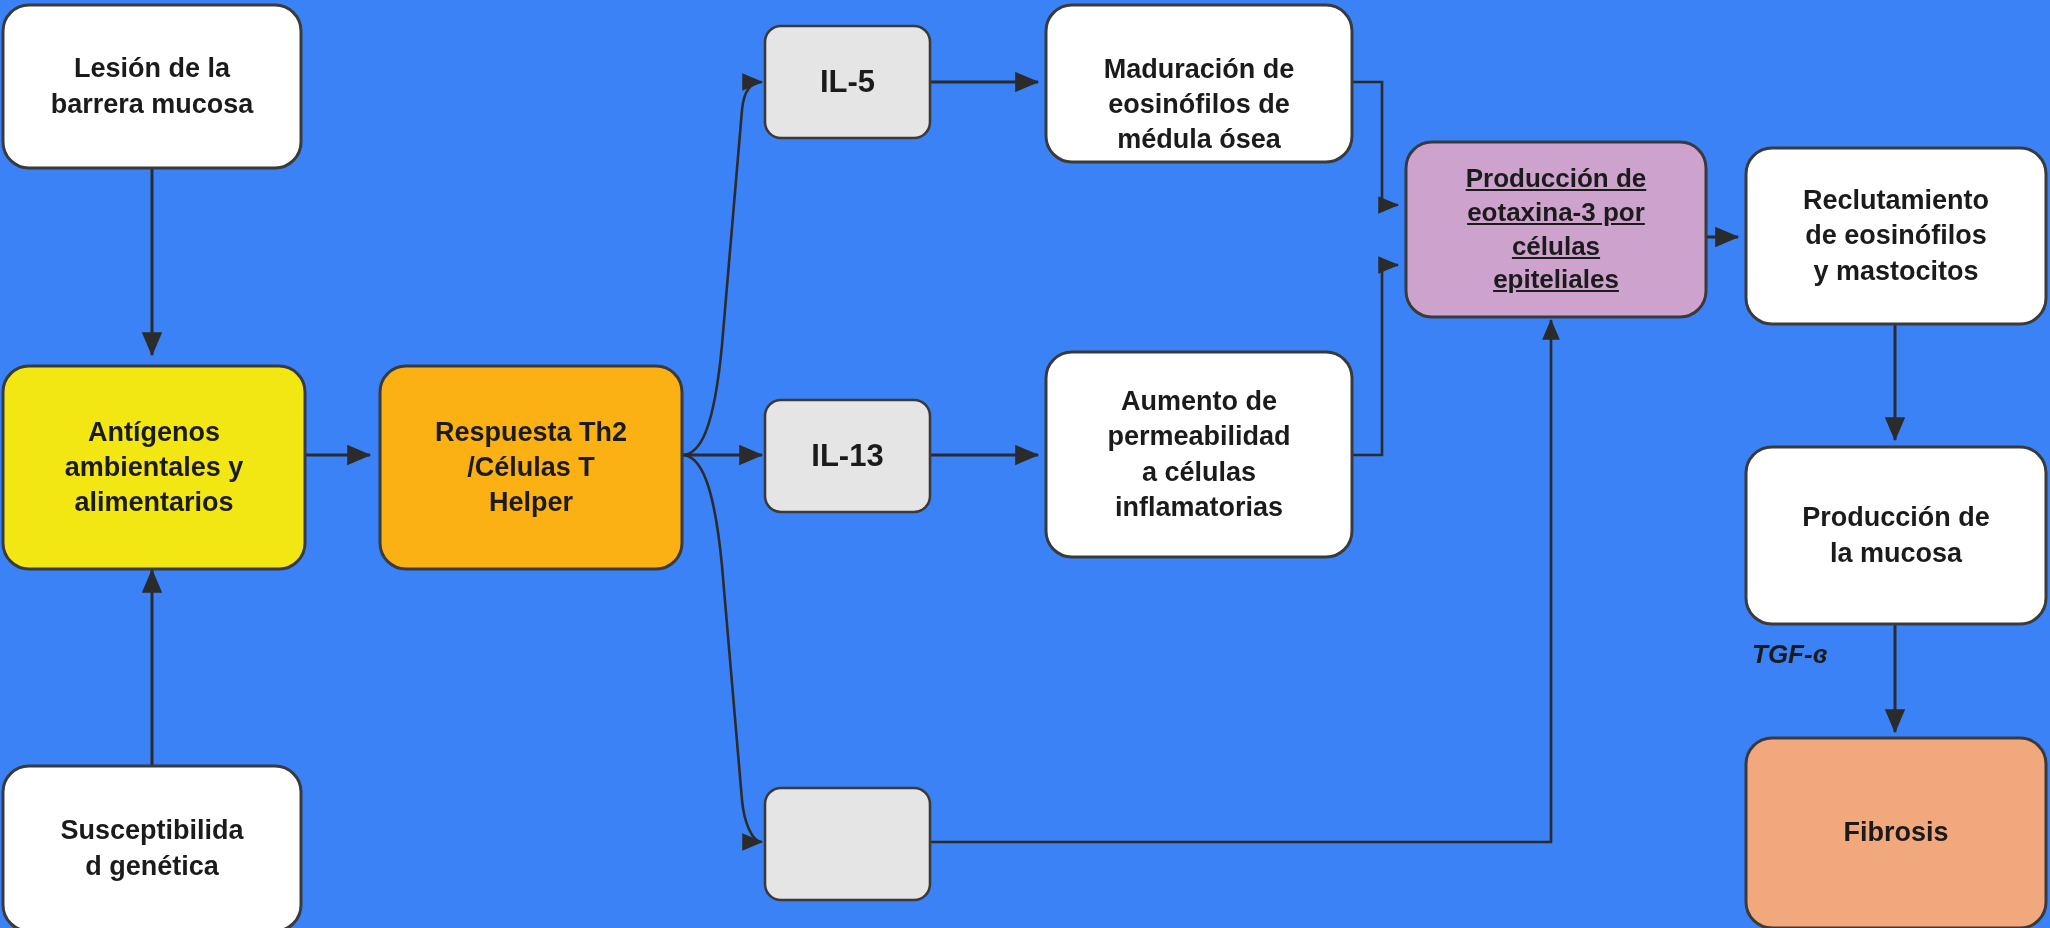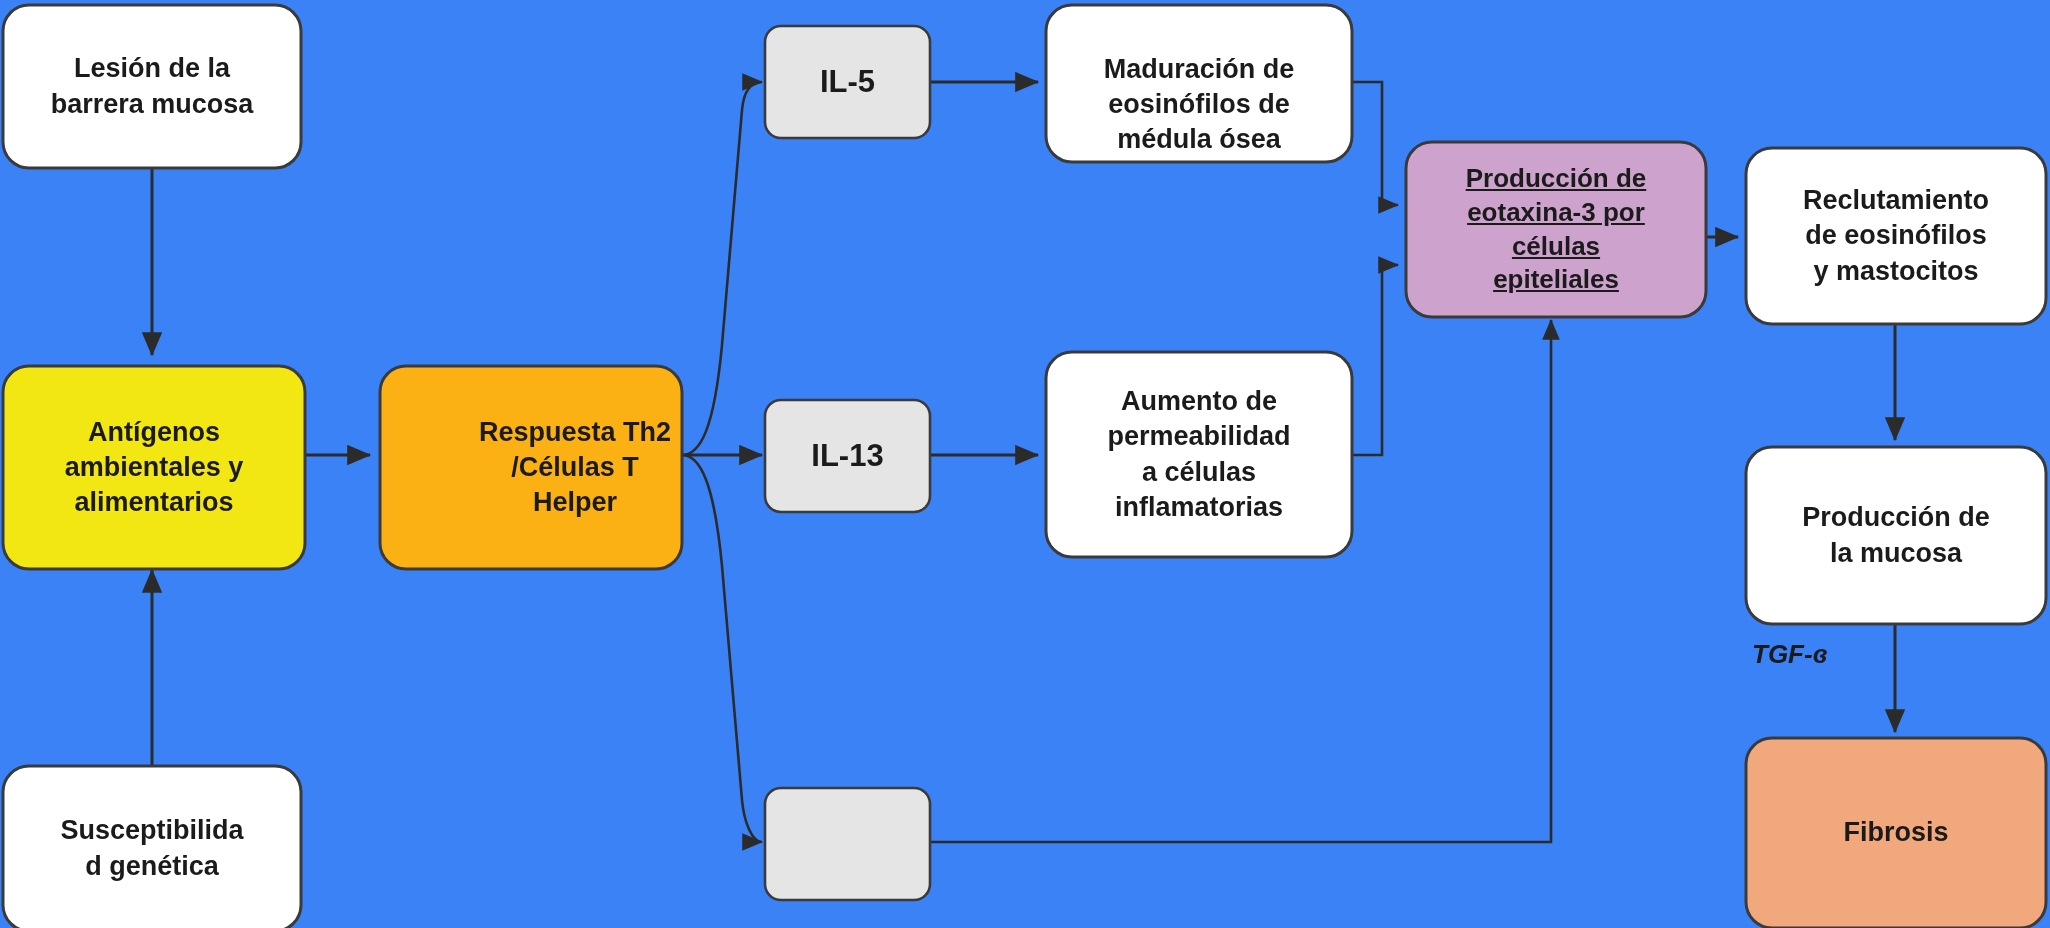--- a/index.html
+++ b/index.html
@@ -138,21 +138,21 @@
   <div class="node-label label-lg" style="left:3px; top:5px; width:298px; height:163px;">Lesión de la
 barrera mucosa</div>
 
   <div class="node-label label-lg" style="left:3px; top:366px; width:302px; height:203px;">Antígenos
 ambientales y
 alimentarios</div>
 
   <div class="node-label label-lg" style="left:3px; top:766px; width:298px; height:165px;">Susceptibilida
 d genética</div>
 
-  <div class="node-label label-lg" style="left:380px; top:366px; width:302px; height:203px;padding-left:44px;">Respuesta Th2
+  <div class="node-label label-lg" style="left:380px; top:366px; width:302px; height:203px;">Respuesta Th2
 /Células T
 Helper</div>
 
   <div class="node-label label-il" style="left:765px; top:26px; width:165px; height:112px;">IL-5</div>
 
   <div class="node-label label-il" style="left:765px; top:400px; width:165px; height:112px;">IL-13</div>
 
 
   <div class="node-label label-lg" style="left:1046px; top:5px; width:306px; height:199px;">Maduración de
 eosinófilos de

